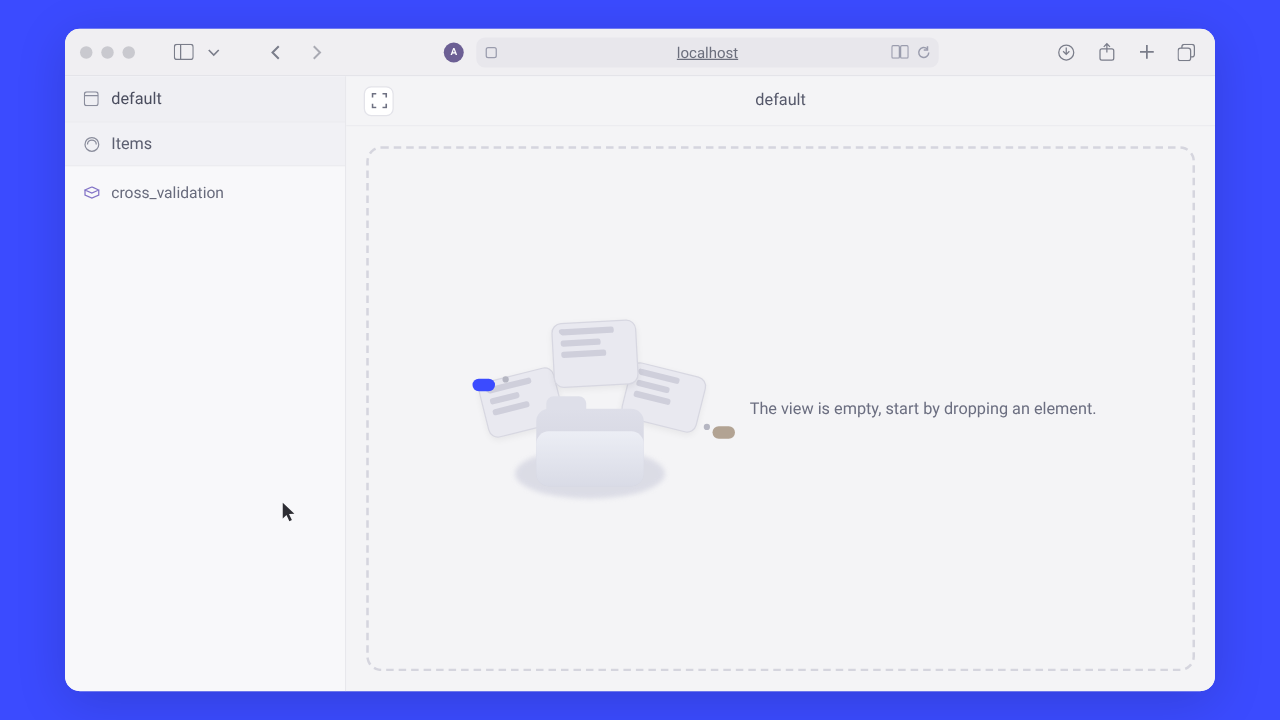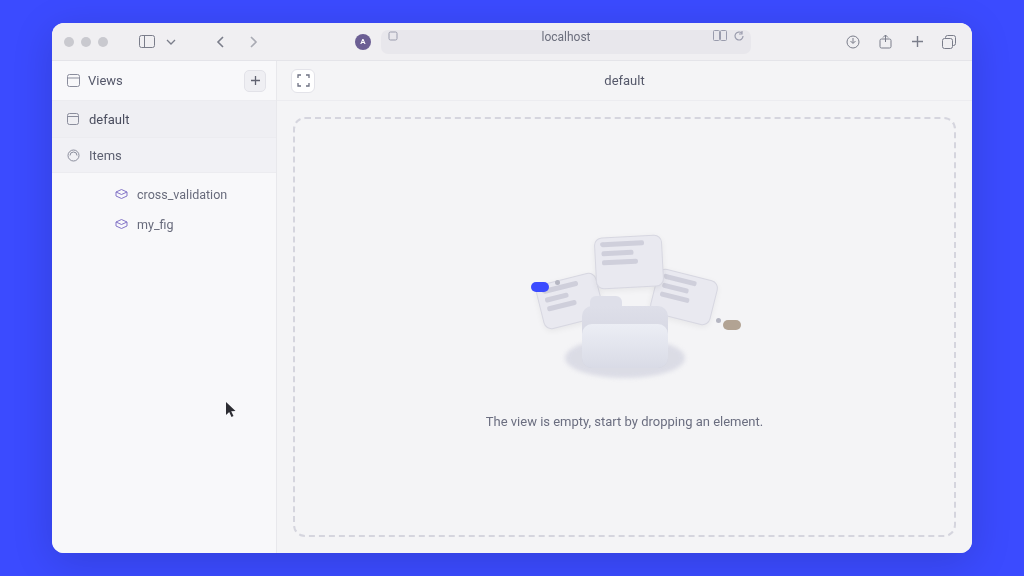--- a/index.html
+++ b/index.html
@@ -52,24 +52,26 @@
     gap: 10px;
     position: relative;
   }
   .addr-field {
     background: #e8e7ec;
     border-radius: 7px;
     height: 24px;
     flex: 1;
     max-width: 370px;
     display: flex;
+    align-items: center;
     justify-content: center;
     color: #6c6f7d;
     font-size: 12px;
     position: relative;
+    text-decoration: underline;
   }
   .addr-leading { position: absolute; left: 6px; display:flex; align-items:center; gap:4px;}
   .addr-trailing { position: absolute; right: 6px; display:flex; align-items:center; gap:6px;}
   .badge-a { width:16px; height:16px; border-radius:50%; background:#6c5f94; display:flex; align-items:center;justify-content:center; color:#fff; font-size:8px; font-weight:600;}
   .right-cluster { display:flex; gap:10px; align-items:center; }
   svg { display:block; }
 
   
   .app { flex:1; display:flex; }
   .sidebar {
@@ -89,42 +91,42 @@
     display:flex; align-items:center; justify-content:center; color:#606270;
     border:1px solid #e2e2e8;
   }
   .side-row {
     height: 36px; display:flex; align-items:center; gap:9px;
     padding: 0 14px;
     color:#4a4d5e; font-size:13px;
   }
   .side-row.selected { background:#efeff3; }
   .side-row.section { background:#f1f1f5; color:#5c5f70; font-size:13px; border-top:1px solid #ececf0; border-bottom:1px solid #ececf0;text-align:right;}
-  .side-list { padding-top:6px;margin-left:48px; }
+  .side-list { padding-top:6px; }
   .item-row {
     height: 30px; display:flex; align-items:center; gap:9px;
     padding: 0 14px;
     color:#686b7c; font-size:12.5px;
   }
   .ico { width:14px; height:14px; display:inline-flex; align-items:center; justify-content:center; color:#8a8d9c;}
   .ico-box { color:#8374c7; }
 
   .main { flex:1; display:flex; flex-direction:column; background:#f4f4f6;}
   .main-header {
     height:40px; display:flex; align-items:center; border-bottom:1px solid #ececf0;
     padding:0 14px; gap:12px;
   }
   .expand-btn { width:24px; height:24px; display:flex; align-items:center; justify-content:center; border-radius:6px; background:#fff; border:1px solid #e3e3e9;}
   .main-title { flex:1; text-align:center; color:#55586a; font-size:13px; margin-right:36px;}
   .canvas-wrap { flex:1; padding:16px; }
   .canvas {
     width:100%; height:100%;
     border:2px dashed #d5d5de;
     border-radius:12px;
-    display:flex; flex-direction:column; align-items:center; justify-content:center;
+    display:flex; flex-direction:row; align-items:center; justify-content:center;
     gap:28px;
   }
   .illus { width:200px; height:160px; position:relative; }
   .fold-base { position:absolute; bottom:8px; left:50%; transform:translateX(-50%); width:120px; height:40px; background:#d1d2df; border-radius:50%; filter:blur(2px); opacity:.7;}
   .tile { position:absolute; background:#e9e9f0; border:1px solid #d7d7e1; border-radius:8px; box-shadow:0 2px 6px rgba(0,0,0,0.06);}
   .tile .bar { height:5px; background:#cfcfdb; border-radius:2px; margin:4px 6px;}
   .tile .dot { position:absolute; top:4px; left:5px; width:4px;height:4px;border-radius:50%; background:#cfcfdb;}
   .t1 { top:10px; left:70px; width:68px; height:52px; transform:rotate(-3deg);}
   .t2 { top:52px; left:14px; width:62px; height:46px; transform:rotate(-14deg);}
   .t3 { top:48px; right:10px; width:62px; height:46px; transform:rotate(14deg);}
@@ -231,36 +233,20 @@
         <svg width="14" height="14" viewBox="0 0 14 14">
             <rect x="3.5" y="0.5" width="10" height="10" rx="2" fill="none" stroke="currentColor"></rect>
             <rect x="0.5" y="3.5" width="10" height="10" rx="2" fill="#f0eff2" stroke="currentColor"></rect>
           </svg>
       </div>
     </div>
   </div>
 
   <div class="app">
     <div class="sidebar">
-      <div class="side-header">
-        <div class="lbl">
-          <span class="ico">
-            <svg width="13" height="13" viewBox="0 0 13 13">
-                <rect x="0.5" y="0.5" width="12" height="12" rx="2" fill="none" stroke="currentColor"></rect>
-                <line x1="0.5" y1="4" x2="12.5" y2="4" stroke="currentColor"></line>
-              </svg>
-          </span>
-          <span>Views</span>
-        </div>
-        <div class="add-btn">
-          <svg width="11" height="11" viewBox="0 0 11 11">
-              <path d="M5.5 1v9M1 5.5h9" stroke="currentColor" stroke-width="1.3"></path>
-            </svg>
-        </div>
-      </div>
 
       <div class="side-row selected">
         <span class="ico">
           <svg width="12" height="12" viewBox="0 0 12 12">
               <rect x="0.5" y="0.5" width="11" height="11" rx="2" fill="none" stroke="currentColor"></rect>
               <line x1="0.5" y1="3.5" x2="11.5" y2="3.5" stroke="currentColor"></line>
             </svg>
         </span>
         <span>default</span>
       </div>
@@ -276,28 +262,20 @@
       </div>
 
       <div class="side-list">
         <div class="item-row">
           <span class="ico ico-box">
               <svg width="13" height="11" viewBox="0 0 13 11">
                 <path d="M6.5 0.5 12 3 6.5 5.5 1 3Z M1 3v4l5.5 2.5L12 7V3" fill="none" stroke="currentColor"></path>
               </svg>
             </span>
           <span>cross_validation</span>
-        </div>
-        <div class="item-row">
-          <span class="ico ico-box">
-              <svg width="13" height="11" viewBox="0 0 13 11">
-                <path d="M6.5 0.5 12 3 6.5 5.5 1 3Z M1 3v4l5.5 2.5L12 7V3" fill="none" stroke="currentColor"></path>
-              </svg>
-            </span>
-          <span>my_fig</span>
         </div>
       </div>
     </div>
 
     <div class="main" style="position:relative">
       <div class="main-header">
         <div class="expand-btn">
           <svg width="13" height="13" viewBox="0 0 13 13">
               <path d="M1 4V1h3M12 4V1H9M1 9v3h3M12 9v3H9" fill="none" stroke="#6e7182" stroke-width="1.3"></path>
             </svg>

